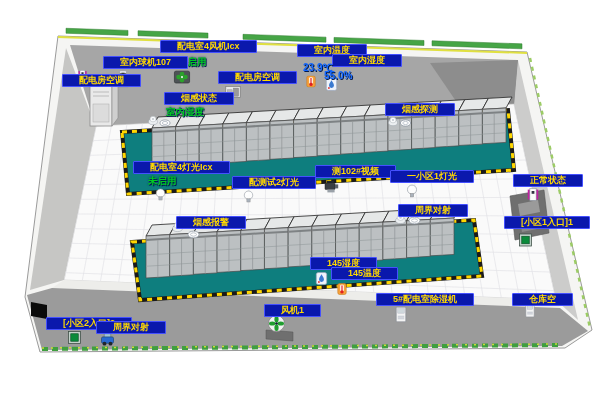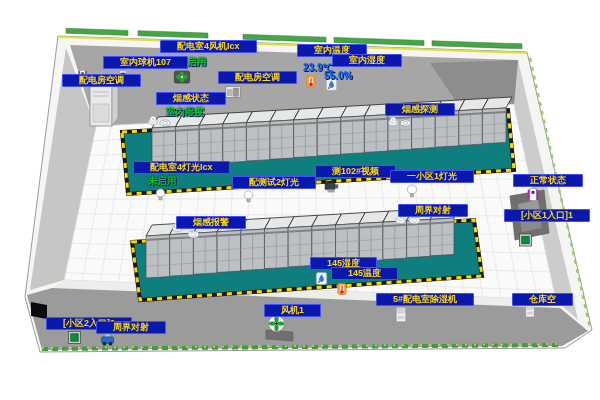--- a/index.html
+++ b/index.html
@@ -368,36 +368,36 @@
   </g>
   <polygon points="31,302 47,305 47,319 31,316" fill="#0a0a0a"></polygon>
   <polygon points="266,330 293,332 293,341 266,339" fill="#6f6f6f" stroke="#555" stroke-width="0.5"></polygon>
 </svg>
 
 <div class="chip" style="left:160px;top:40px">配电室4风机Icx</div>
 <div class="status" style="left:178px;top:56px">未启用</div>
 <div class="chip" style="left:103px;top:56px">室内球机107</div>
 <div class="chip" style="left:62px;top:74px">配电房空调</div>
 <div class="chip" style="left:218px;top:71px">配电房空调</div>
-<div class="chip" style="left:156px;top:92px">烟感状态</div>
+<div class="chip" style="left:164px;top:92px">烟感状态</div>
 <div class="status" style="left:166px;top:106px">室内湿度</div>
 <div class="chip" style="left:297px;top:44px">室内温度</div>
 <div class="chip" style="left:332px;top:54px">室内湿度</div>
 <div class="val" style="left:303px;top:62px">23.9℃</div>
 <div class="val" style="left:324px;top:70px">55.0%</div>
 <div class="chip" style="left:385px;top:103px">烟感探测</div>
 <div class="chip" style="left:133px;top:161px">配电室4灯光Icx</div>
 <div class="status" style="left:148px;top:175px">未启用</div>
 <div class="chip" style="left:232px;top:176px">配测试2灯光</div>
 <div class="chip" style="left:315px;top:165px">测102#视频</div>
 <div class="chip" style="left:390px;top:170px">一小区1灯光</div>
 <div class="chip" style="left:398px;top:204px">周界对射</div>
 <div class="chip" style="left:176px;top:216px">烟感报警</div>
 <div class="chip" style="left:513px;top:174px">正常状态</div>
-<div class="chip" style="left:504px;top:209px">[小区1入口]1</div>
+<div class="chip" style="left:504px;top:216px">[小区1入口]1</div>
 <div class="chip" style="left:310px;top:257px">145湿度</div>
 <div class="chip" style="left:331px;top:267px">145温度</div>
 <div class="chip" style="left:376px;top:293px">5#配电室除湿机</div>
 <div class="chip" style="left:264px;top:304px">风机1</div>
 <div class="chip" style="left:512px;top:293px">仓库空</div>
 <div class="chip" style="left:46px;top:317px">[小区2入口]2</div>
 <div class="chip" style="left:96px;top:321px">周界对射</div>
 
 <svg class="ic" style="left:171px;top:69px" width="22" height="17" viewBox="0 0 20 20">
       <use href="#sym-fan-dark"></use>

